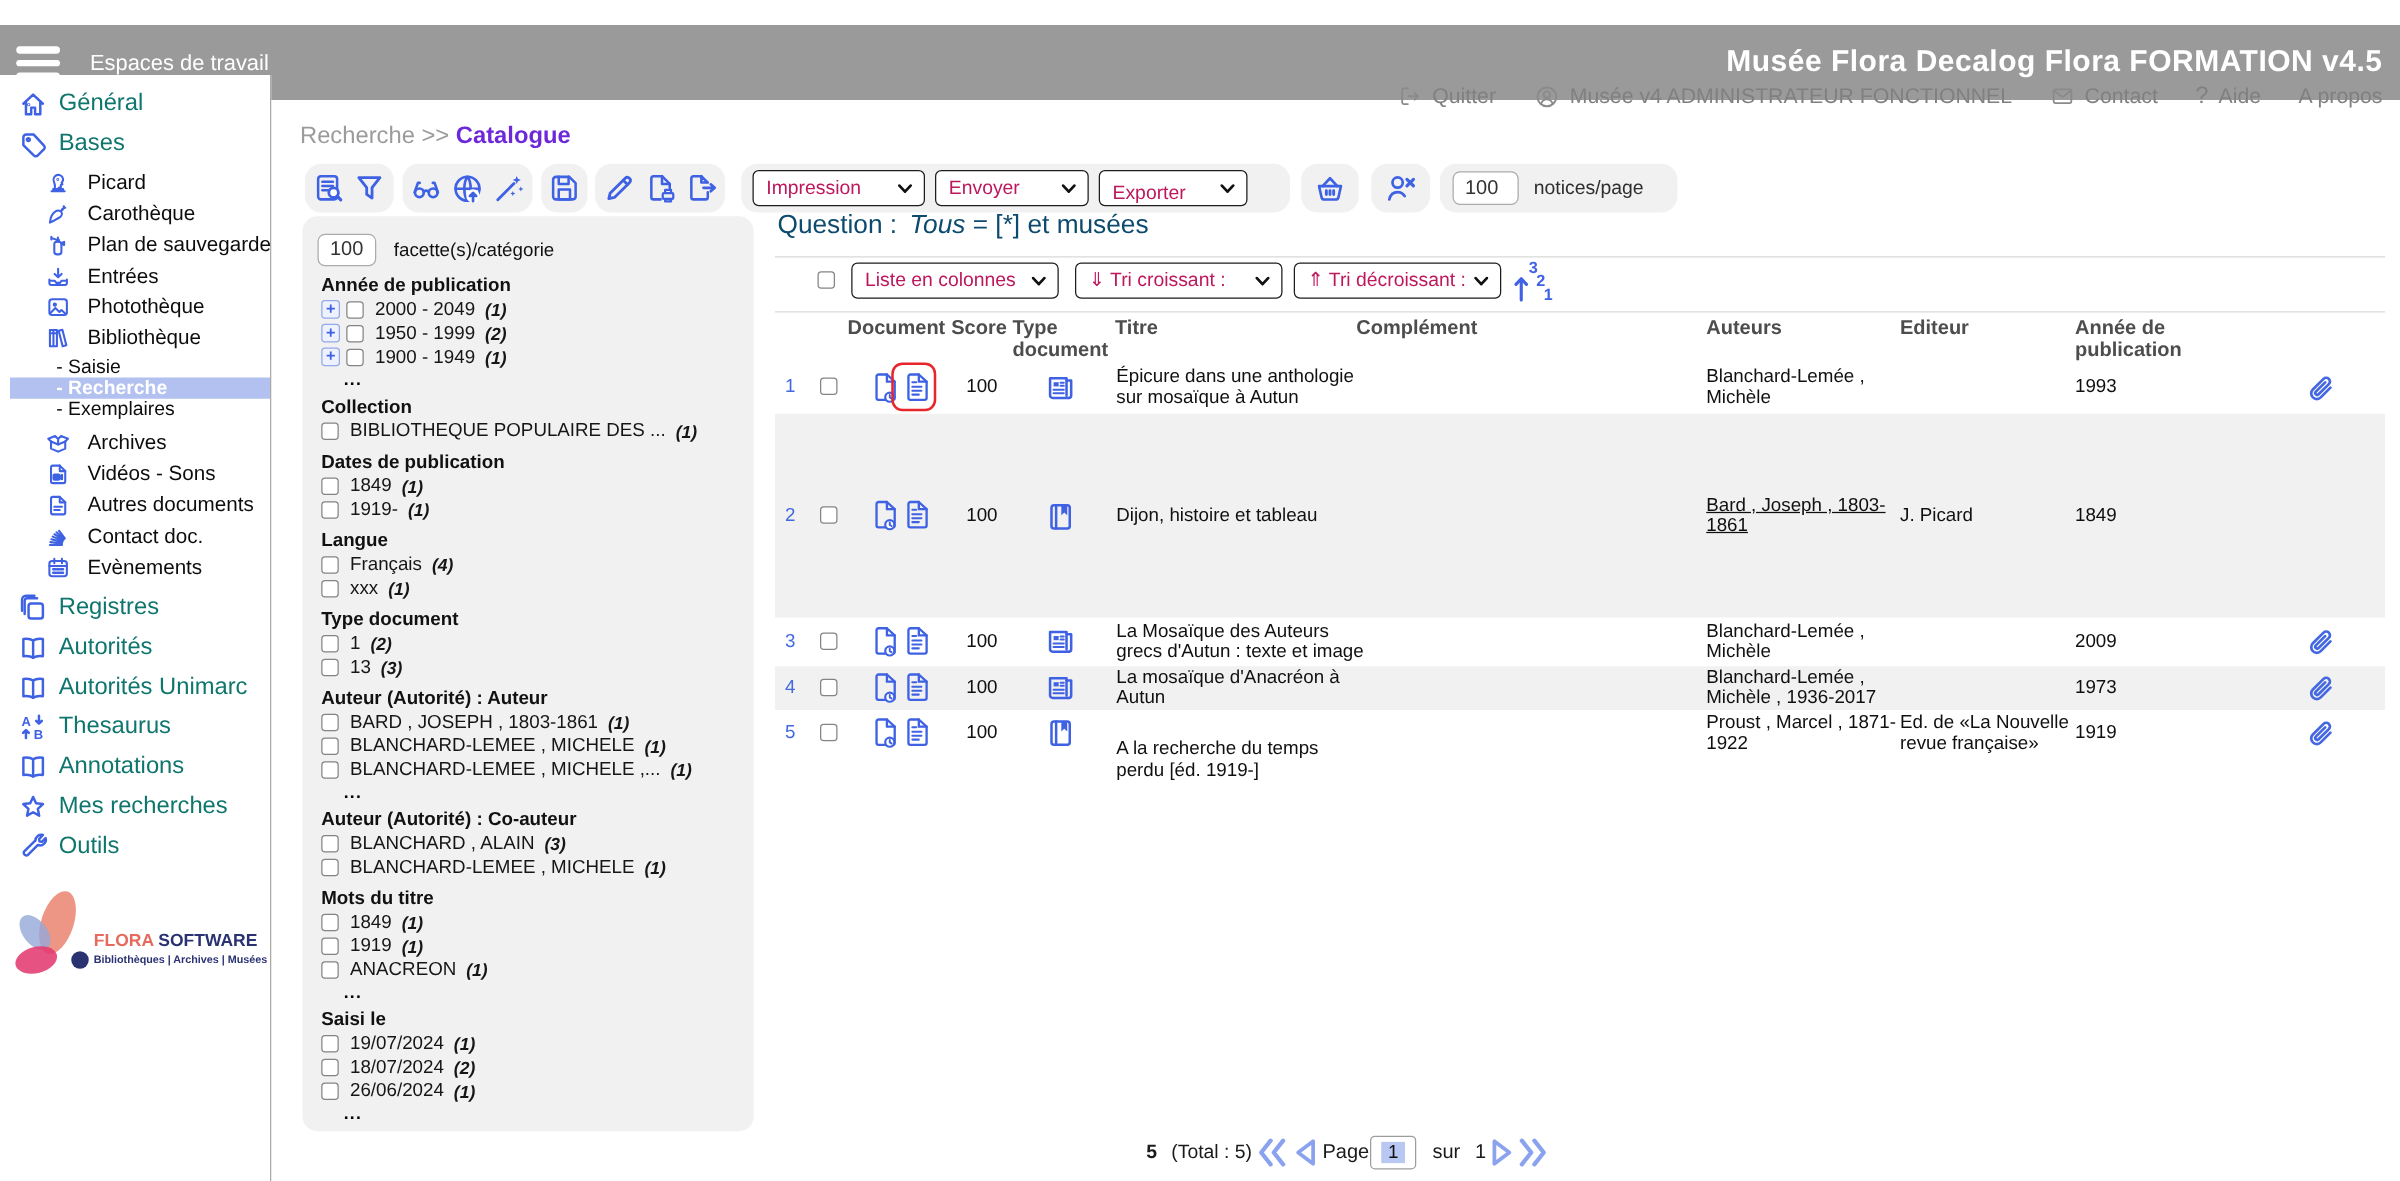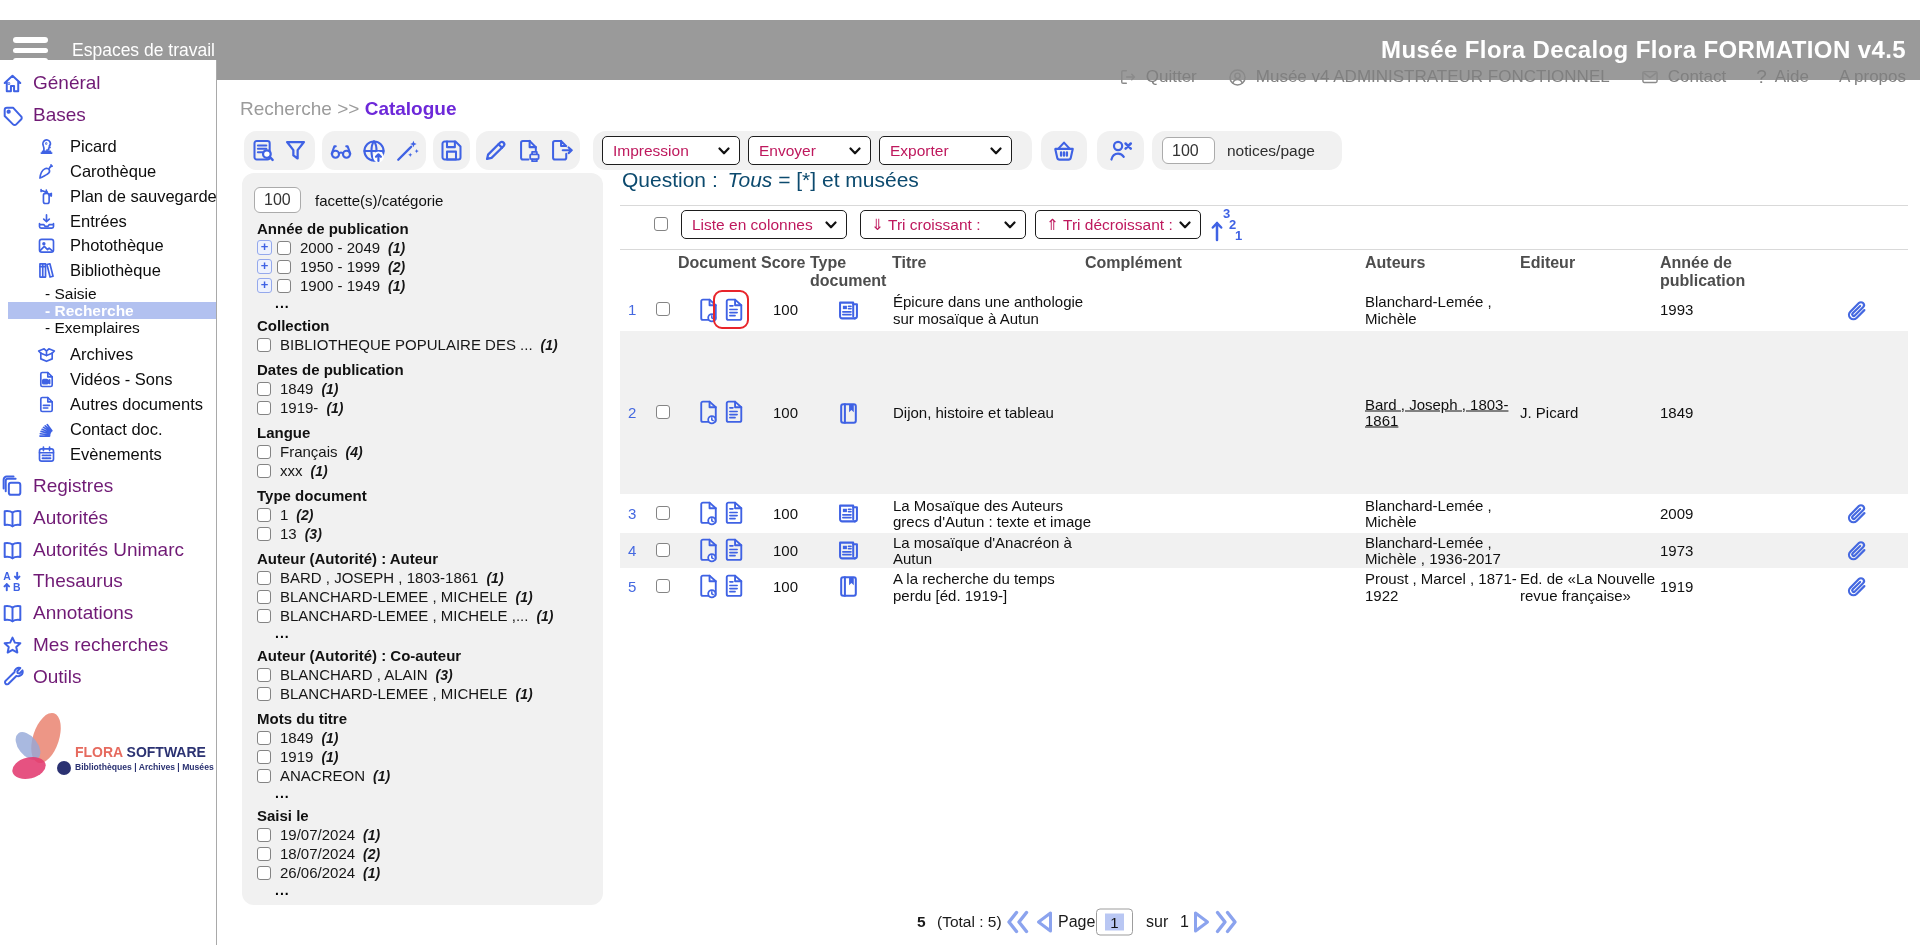--- a/index.html
+++ b/index.html
@@ -11,21 +11,21 @@
   .topbar { position:absolute; top:0; left:0; width:100%; height:60px; background:#9a9a9a;margin-top:20px; }
   .hamburger { position:absolute; left:13px; top:17px; width:35px; height:27px; cursor:pointer; }
   .hamburger span { display:block; width:35px; height:5.5px; background:#fff; border-radius:3px; margin-bottom:5.2px; }
   .workspace { position:absolute; left:72px; top:0; line-height:60px; color:#fff; font-size:17.5px; }
   .apptitle { position:absolute; right:14px; top:0; line-height:60px; color:#fff; font-size:24px; font-weight:bold; letter-spacing:0.4px; }
 
   
   .sidebar { position:absolute; top:60px; left:0; width:217px; height:885px; background:#fff; border-right:1px solid #a9a9a9; }
   .nav { position:absolute; left:0; display:flex; align-items:center; white-space:nowrap; cursor:pointer; }
   .nav .ic { flex:0 0 auto; display:flex; align-items:center; justify-content:center; }
-  .nav1 { height:26px; font-size:19px; color:#701a75;justify-content:center; }
+  .nav1 { height:26px; padding-left:14px; font-size:19px; color:#0f766e;justify-content:center; }
   .nav1 .ic { width:25px; height:25px; margin-right:8px; }
   .nav2 { height:24px; padding-left:36px; font-size:16.5px; color:#0d0d0d; }
   .nav2 .ic { width:21px; height:21px; margin-right:13px; }
   .nav3 { height:17px; left:8px; padding-left:37px; font-size:15.5px; color:#0d0d0d; width:208px; }
   .nav3.active { background:#b2c1f0; color:#fff; font-weight:bold; }
   svg.sic { stroke:#3f62e4; fill:none; stroke-width:1.9; stroke-linecap:round; stroke-linejoin:round; }
 
   .logo { position:absolute; left:8px; top:645px; width:205px; height:85px; }
   .logo-petals { position:absolute; left:0; top:0; }
   .logo-flora { position:absolute; left:67px; top:39px; font-size:14px; font-weight:bold; white-space:nowrap; }
@@ -444,21 +444,21 @@
         <svg class="car" viewBox="0 0 12 8">
             <path d="M1.5 1.5 6 6.3 10.5 1.5" fill="none" stroke="#111" stroke-width="2.2" stroke-linecap="round" stroke-linejoin="round"></path>
           </svg>
       </div>
       <div class="sel" style="width:123px;">
         <span>Envoyer</span>
         <svg class="car" viewBox="0 0 12 8">
             <path d="M1.5 1.5 6 6.3 10.5 1.5" fill="none" stroke="#111" stroke-width="2.2" stroke-linecap="round" stroke-linejoin="round"></path>
           </svg>
       </div>
-      <div class="sel" style="width:133px;">
+      <div class="sel" style="width:119px;align-items:flex-end;">
         <span>Exporter</span>
         <svg class="car" viewBox="0 0 12 8">
             <path d="M1.5 1.5 6 6.3 10.5 1.5" fill="none" stroke="#111" stroke-width="2.2" stroke-linecap="round" stroke-linejoin="round"></path>
           </svg>
       </div>
     </div>
     <div class="pill" style="left:823px; width:46px; justify-content:center;">
       <svg class="bic" width="28" height="28" viewBox="0 0 24 24">
           <path d="M7 10.2 12 4.8l5 5.4"></path>
           <path d="M4.5 10.2h15l-1.7 7.6a2 2 0 0 1-2 1.6H8.2a2 2 0 0 1-2-1.6z"></path>
@@ -834,21 +834,21 @@
               <path d="M13.5 2.5H7.1A1.6 1.6 0 0 0 5.5 4.1v16.3A1.6 1.6 0 0 0 7.1 22h10.8a1.6 1.6 0 0 0 1.6-1.6V8z"></path>
               <path d="M13.5 2.5V8h6"></path>
               <path d="M8.5 8.5h3M8.5 12h7M8.5 15h7M8.5 18h5" stroke-width="1.6"></path>
             </svg>
           <span class="cell vmid" style="left:153px">100</span>
           <svg class="bic" style="position:absolute; left:215px; top:5px;" width="27" height="27" viewBox="0 0 24 24">
               <rect x="5.5" y="3.8" width="13" height="16.4" rx="1.8"></rect>
               <path d="M8.8 3.8v16.4"></path>
               <path d="M12.5 3.8v7l2.1-1.9 2.1 1.9v-7z" fill="#3f62e4" stroke="none"></path>
             </svg>
-          <div class="cell vmid" style="left:273px; width:200px;">
+          <div class="cell vmid" style="left:273px; width:200px;margin-top:21px;">
             <div>A la recherche du temps</div>
               <div>perdu [éd. 1919-]</div>
           </div>
           <div class="cell vmid" style="left:745px; width:170px;">
             <div>Proust , Marcel , 1871-</div>
               <div>1922</div>
           </div>
           <div class="cell vmid" style="left:900px; width:135px;">
             <div>Ed. de «La Nouvelle</div>
               <div>revue française»</div>

